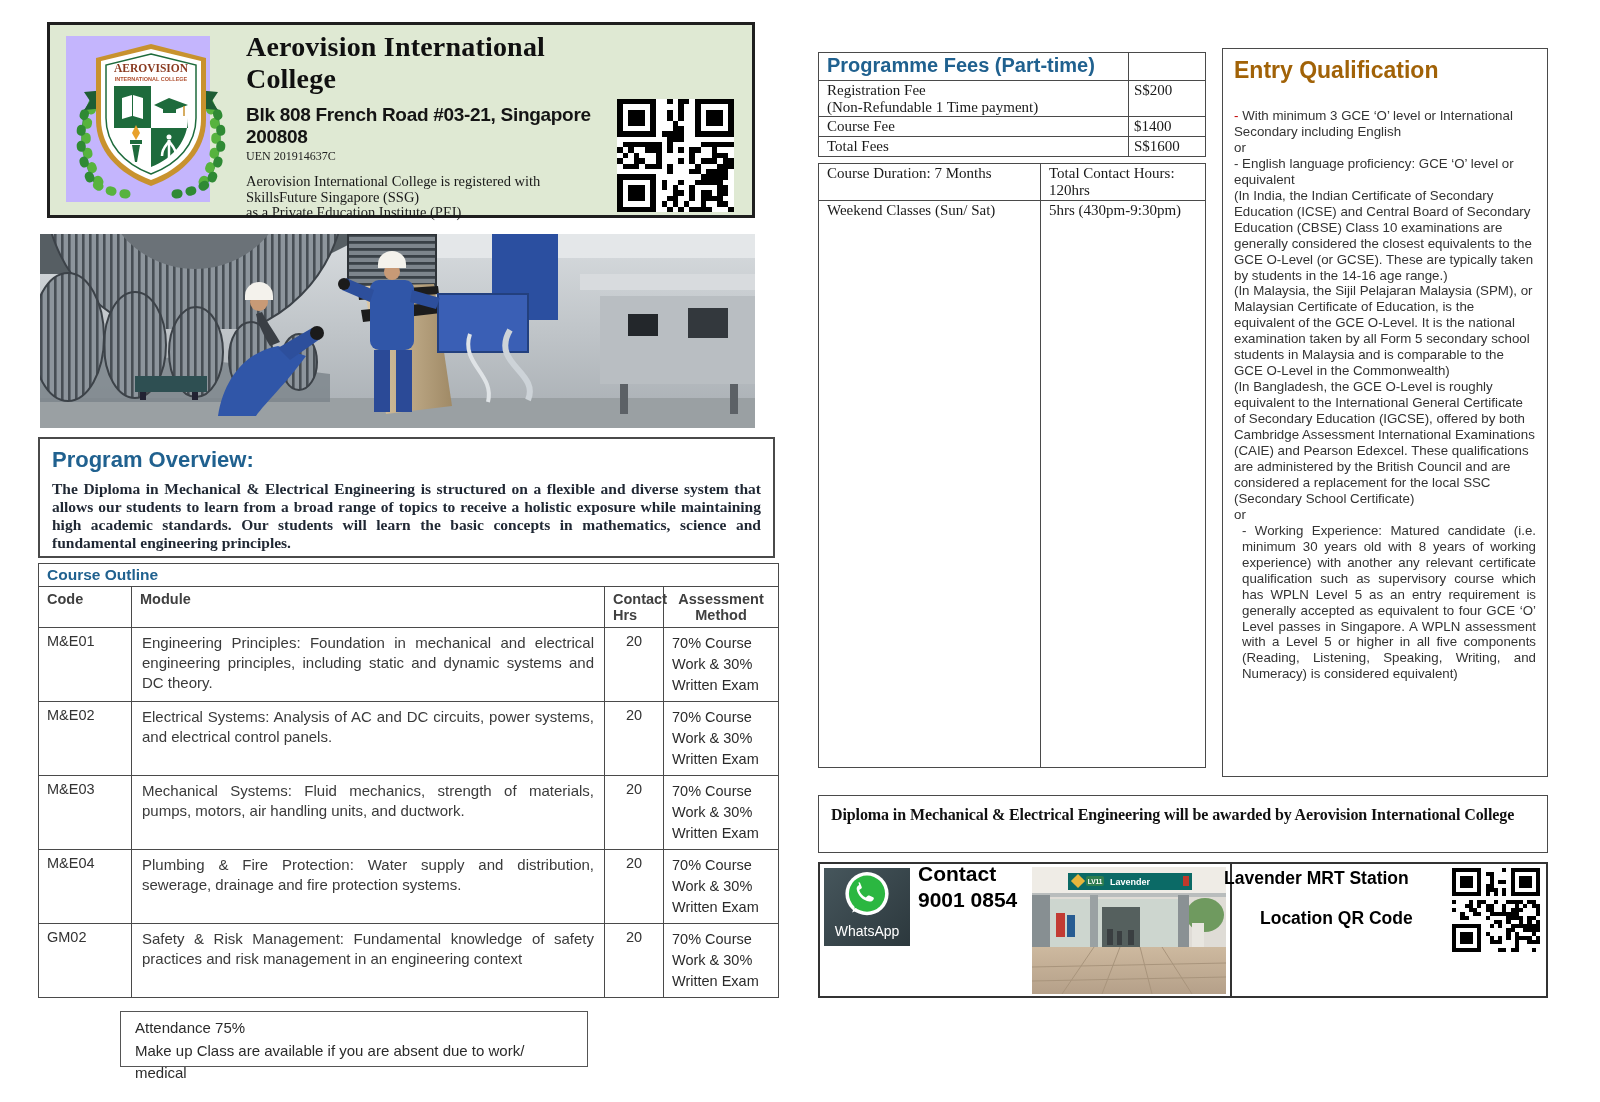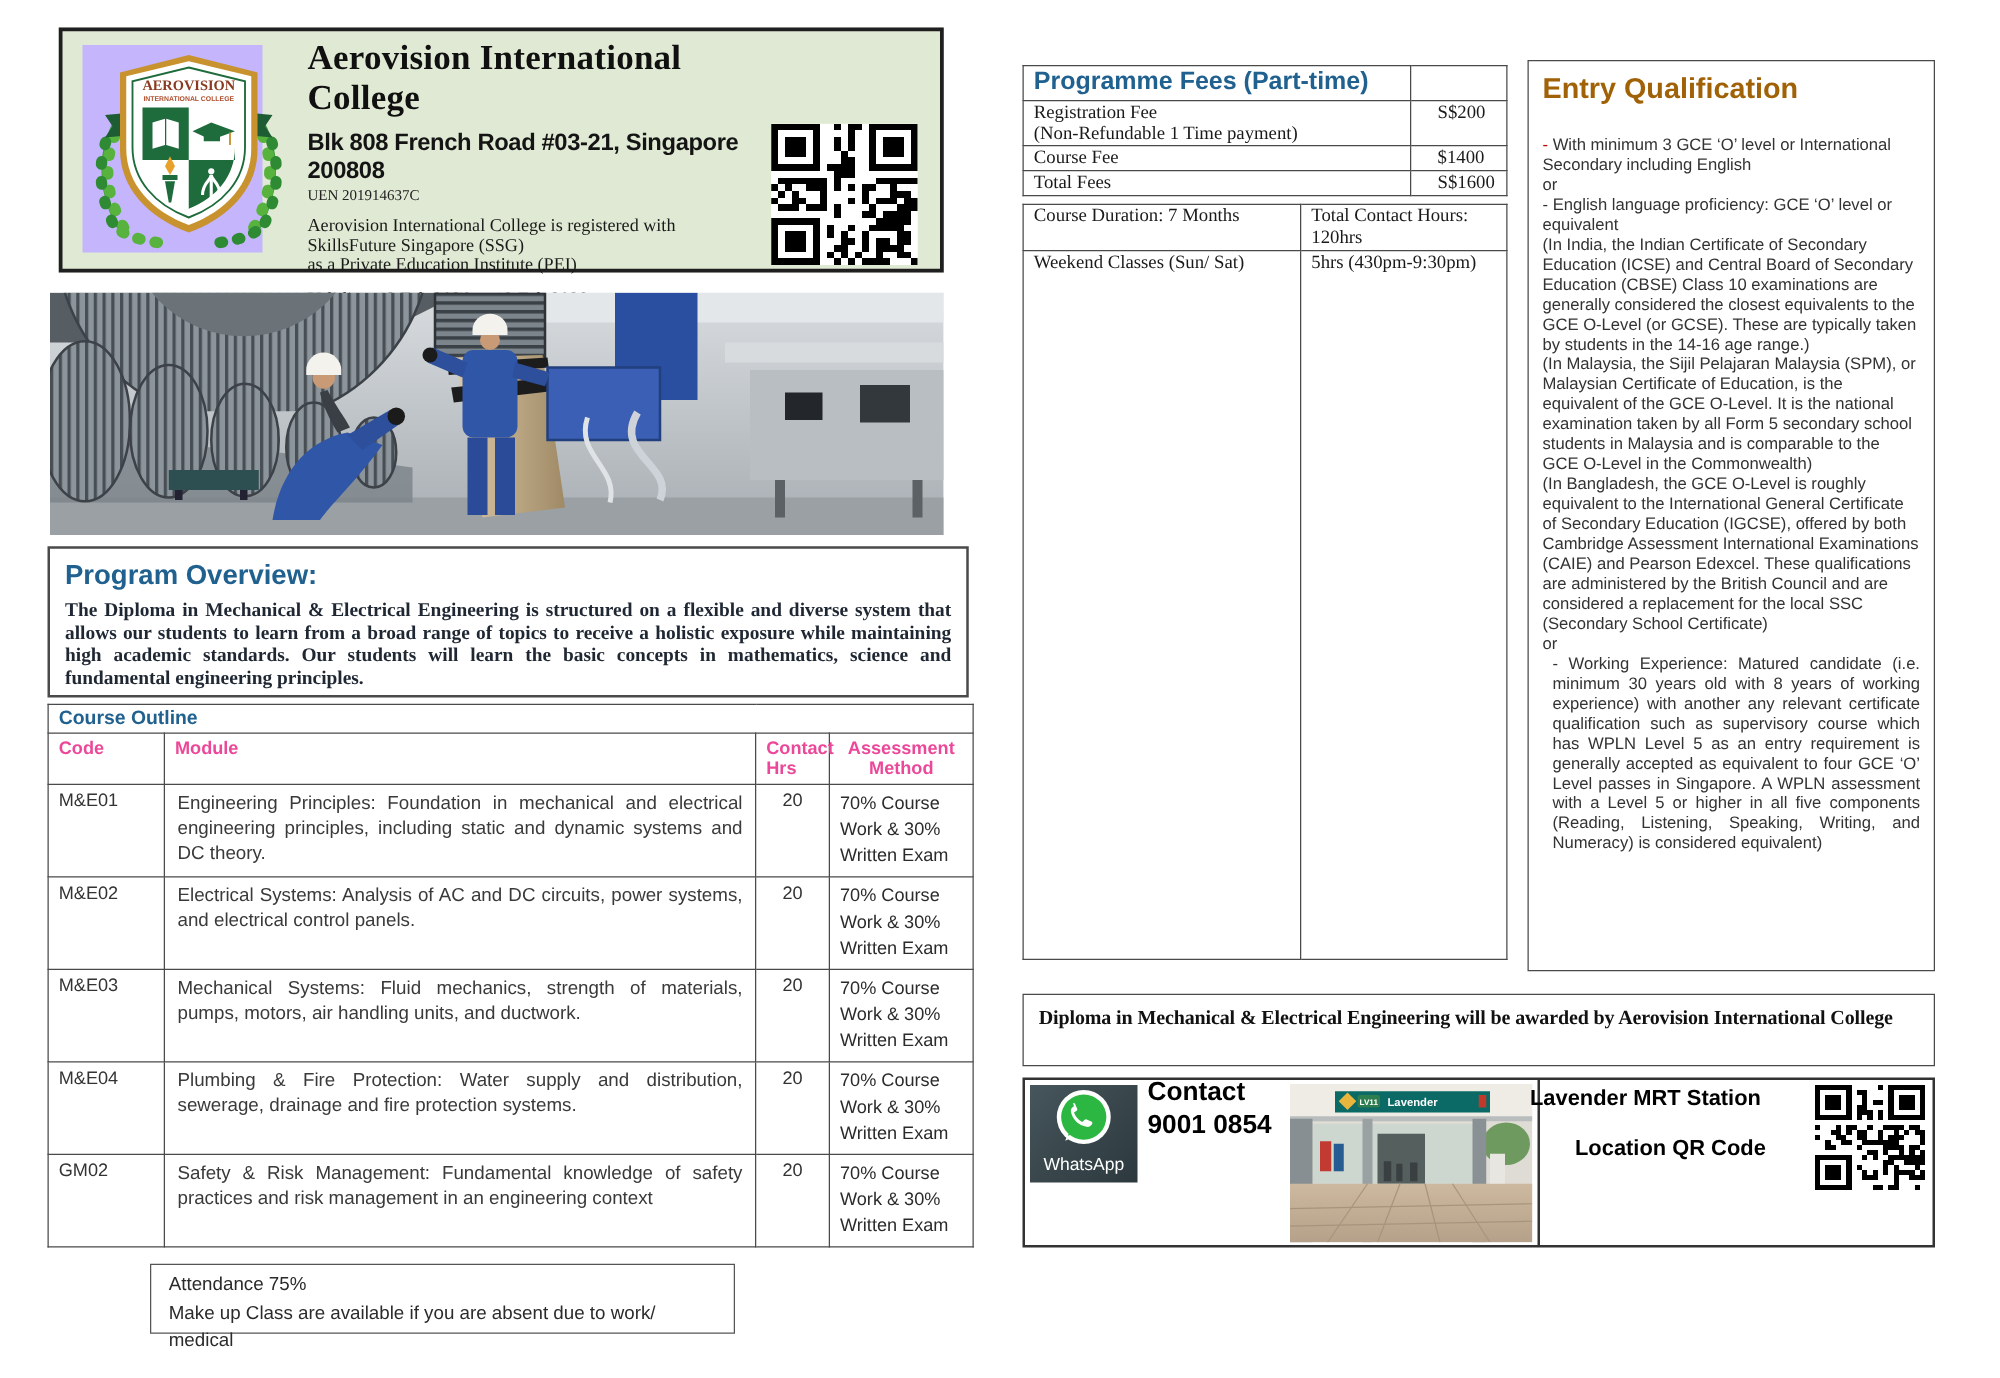--- a/index.html
+++ b/index.html
@@ -31,37 +31,37 @@
   .overview-box{position:absolute;left:38px;top:437px;width:737px;height:121px;
     border:2px solid #4a4a4a;box-sizing:border-box;padding:8px 12px 0 12px;}
   .section-heading{color:#20618F;font-weight:bold;font-size:22px;}
   .overview-body{font-family:"Liberation Serif",serif;font-weight:bold;font-size:15.5px;
     color:#1f2733;text-align:justify;line-height:1.16;margin-top:7px;}
 
   
   .outline-table{position:absolute;left:38px;top:563px;width:740px;border-collapse:collapse;table-layout:fixed;}
   .outline-table td,.outline-table th{border:1px solid #4a4a4a;vertical-align:top;box-sizing:border-box;}
   .outline-title{color:#20618F;font-weight:bold;font-size:15.5px;padding:2px 8px;}
-  .outline-head{font-weight:bold;font-size:14.5px;color:#ec4899;padding:4px 8px;text-align:left;}
+  .outline-head{font-weight:bold;font-size:14.5px;color:#404040;padding:4px 8px;text-align:left;}
   .outline-head.center{text-align:center;}
   .cell-code{font-size:14.5px;color:#333;padding:5px 8px;}
   .cell-module{font-size:15px;color:#3a3a3a;padding:5px 10px;text-align:justify;line-height:1.32;}
   .cell-hrs{font-size:14.5px;color:#333;text-align:center;padding:5px 2px;}
   .cell-assess{font-size:14.5px;color:#2b2b2b;padding:5px 8px;line-height:1.45;}
 
   
   .attendance-box{position:absolute;left:120px;top:1011px;width:468px;height:56px;
     border:1.5px solid #555;box-sizing:border-box;padding:5px 14px;font-size:15px;color:#2b2b2b;line-height:1.5;}
 
   
   .fees-table{position:absolute;left:818px;top:52px;width:387px;border-collapse:collapse;table-layout:fixed;}
   .fees-table td{border:1px solid #4a4a4a;box-sizing:border-box;vertical-align:top;}
   .fees-title{color:#20618F;font-weight:bold;font-size:20px;padding:1px 8px;}
   .fees-label{font-family:"Liberation Serif",serif;font-size:15px;color:#1a1a1a;padding:1px 8px;line-height:1.1;}
-  .fees-value{font-family:"Liberation Serif",serif;font-size:15px;color:#1a1a1a;padding:1px 21px;}
+  .fees-value{font-family:"Liberation Serif",serif;font-size:15px;color:#1a1a1a;padding:1px 5px;}
 
   
   .sched-table{position:absolute;left:818px;top:163px;width:387px;height:605px;border-collapse:collapse;table-layout:fixed;}
   .sched-table td{border:1px solid #4a4a4a;box-sizing:border-box;vertical-align:top;
     font-family:"Liberation Serif",serif;font-size:15px;color:#1a1a1a;padding:1px 8px;}
 
   
   .entry-box{position:absolute;left:1222px;top:48px;width:326px;height:729px;border:1.5px solid #4a4a4a;
     box-sizing:border-box;padding:8px 11px;overflow:hidden;}
   .entry-heading{color:#a16207;font-weight:bold;font-size:23px;margin-bottom:24px;}

